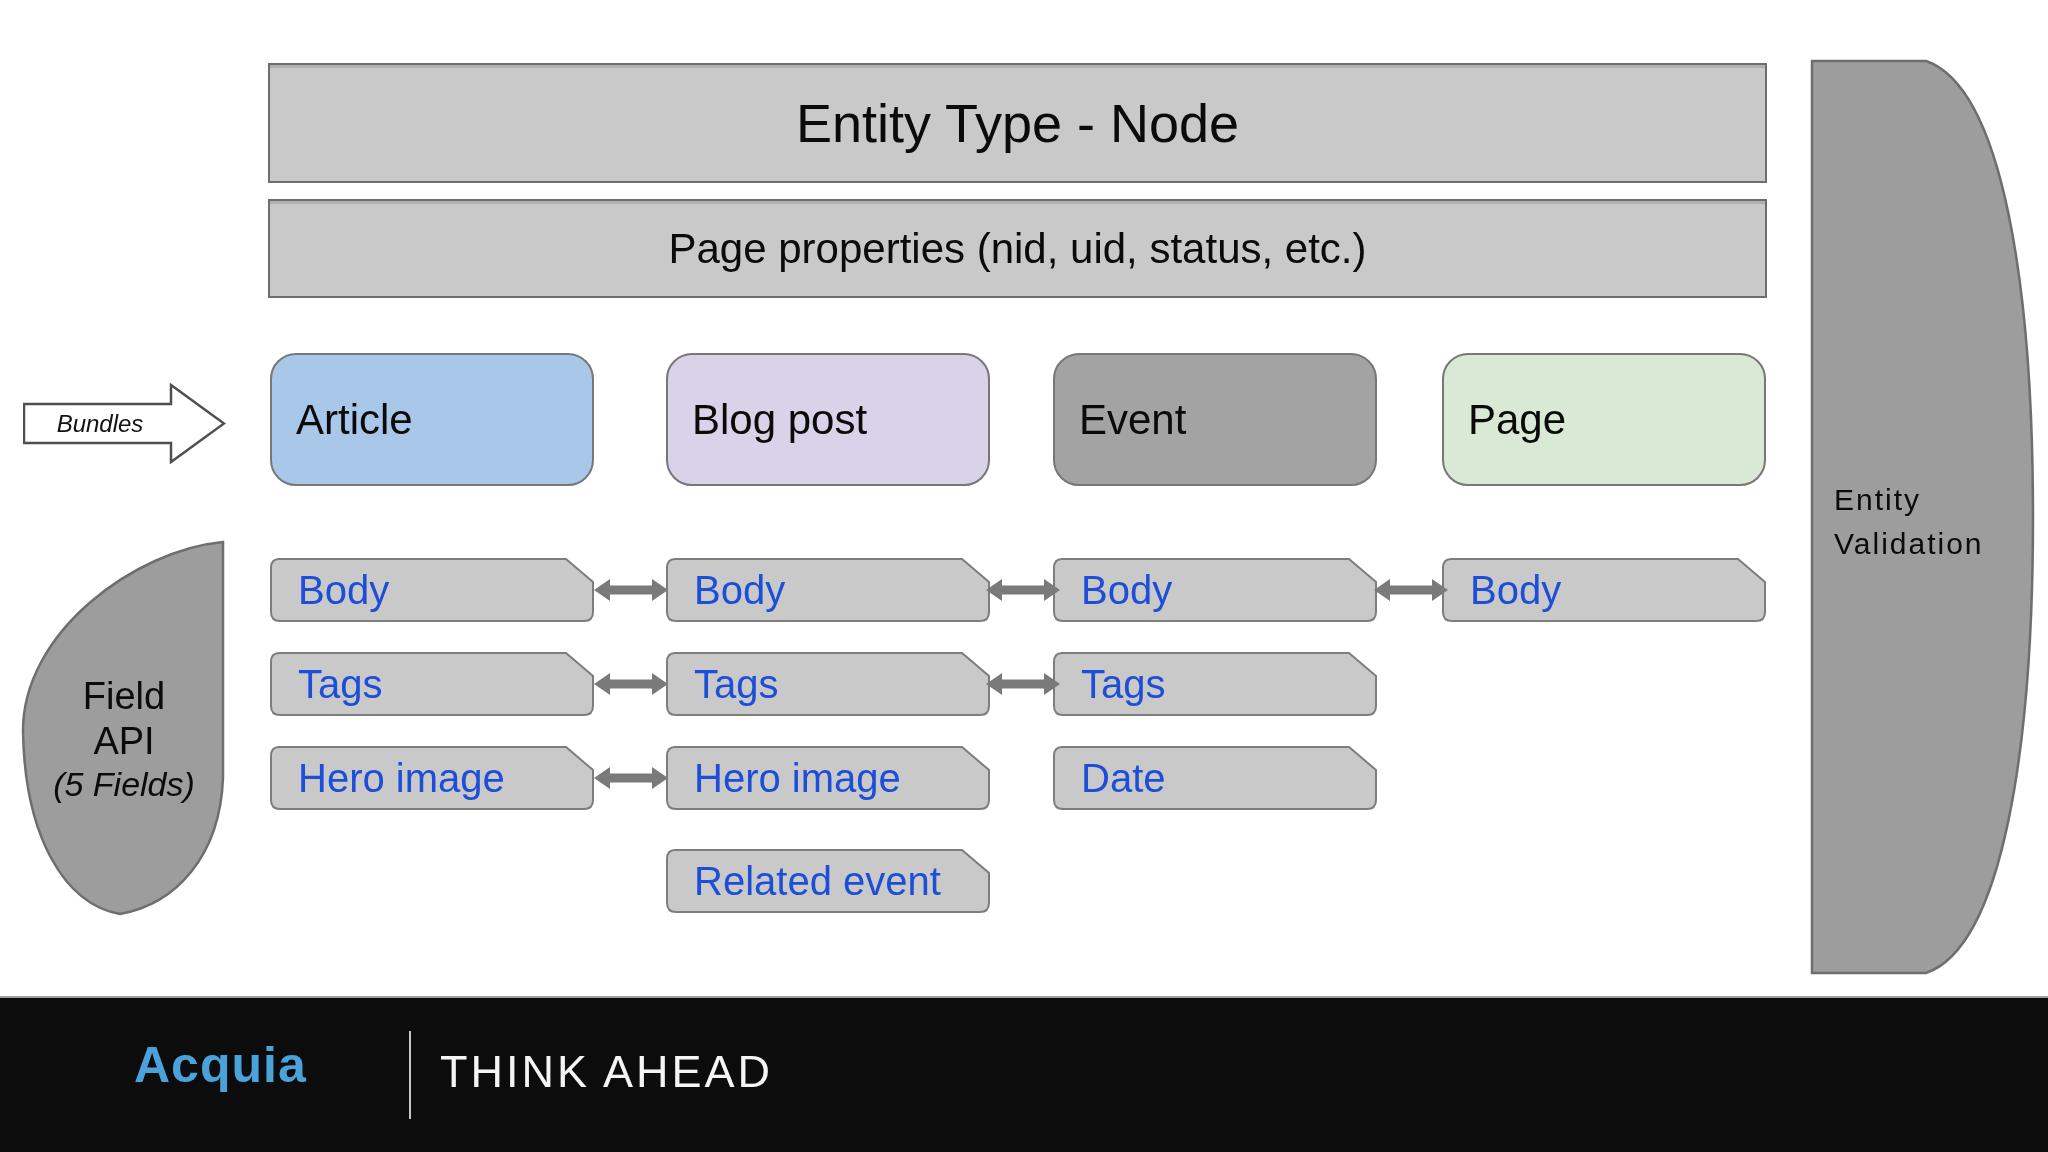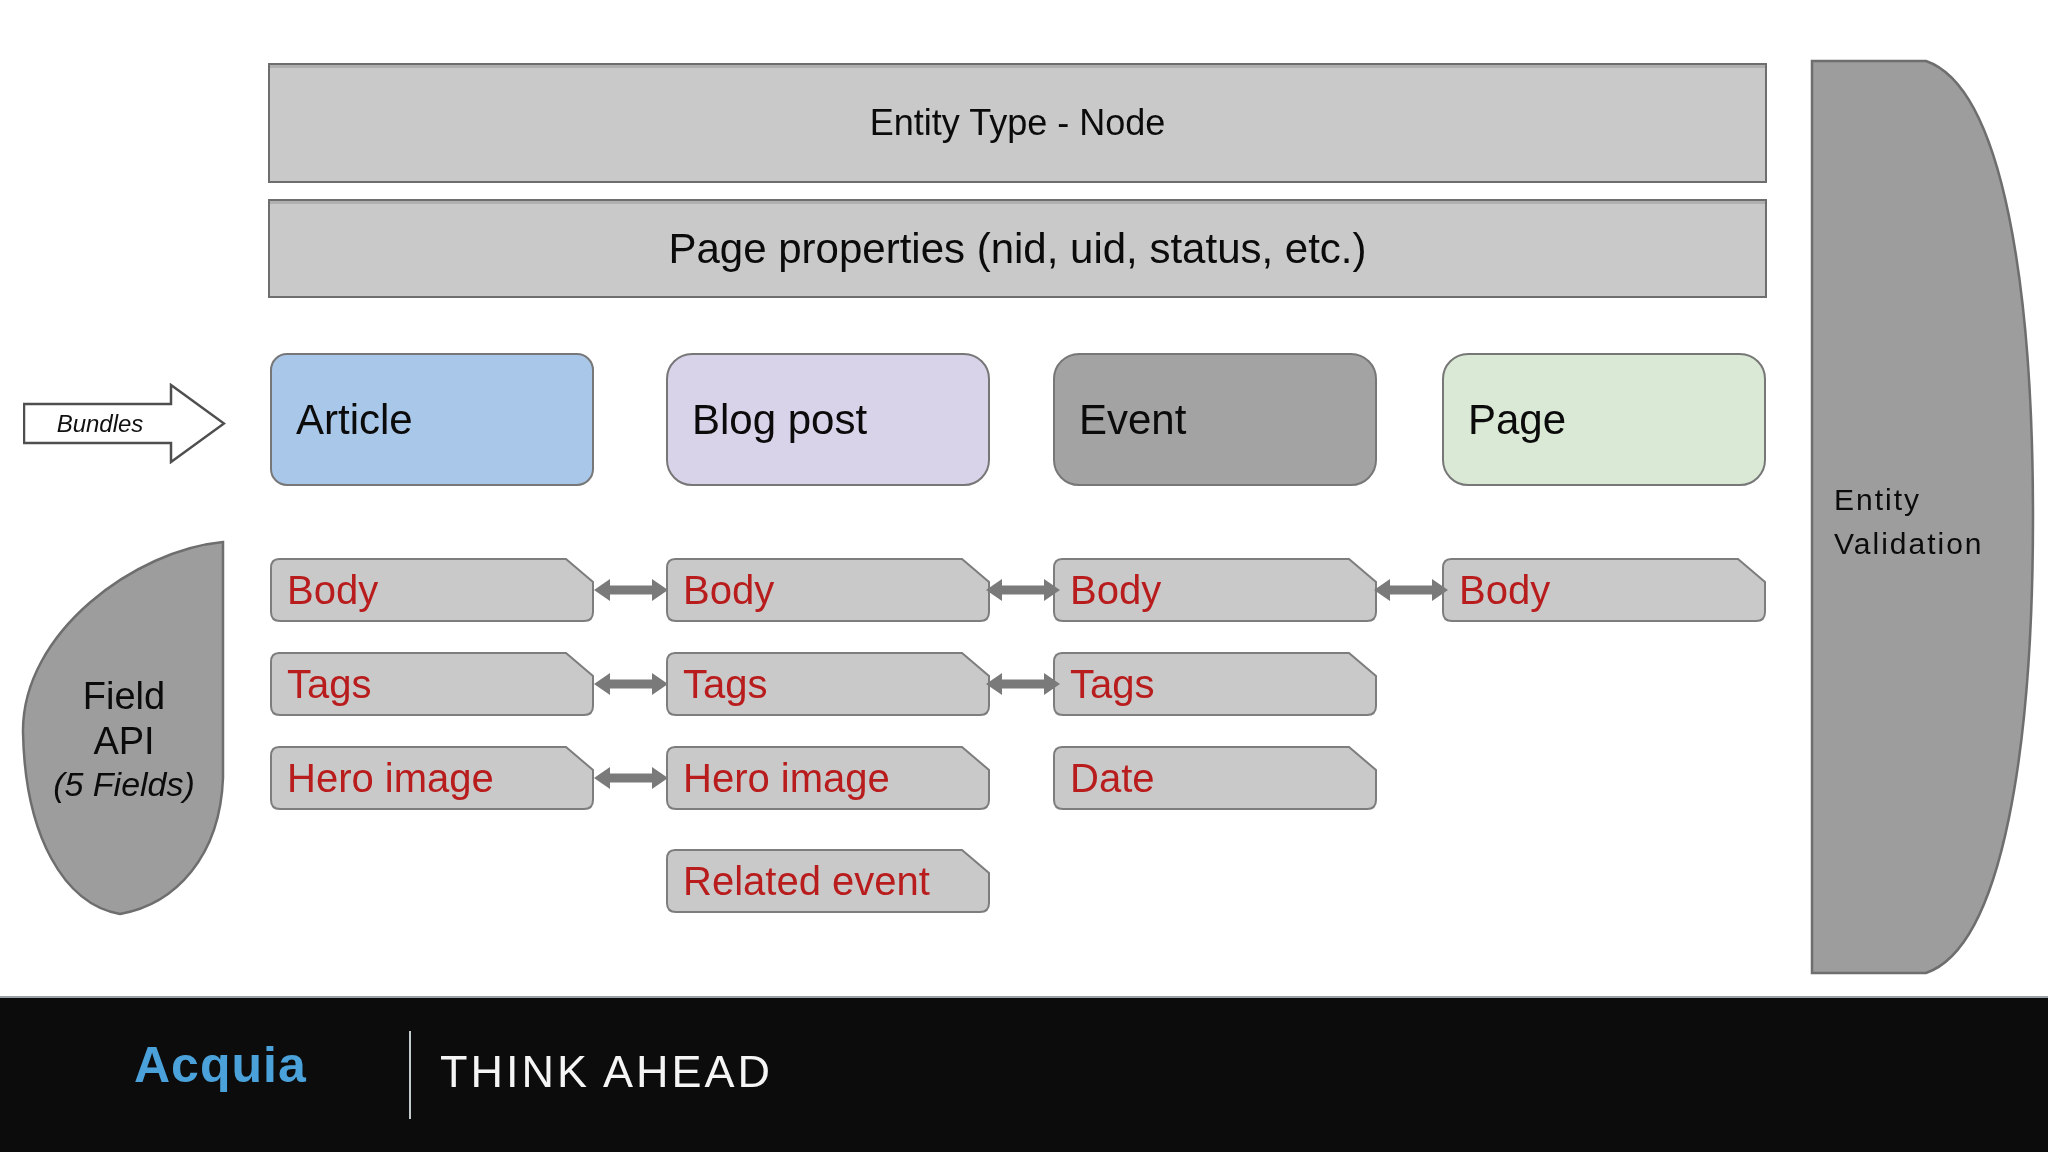--- a/index.html
+++ b/index.html
@@ -11,21 +11,21 @@
   }
 
   
   .bar {
     position: absolute; left: 268px; width: 1499px;
     background: #c9c9c9; border: 2px solid #6e6e6e;
     display: flex; align-items: center; justify-content: center;
     color: #0b0b0b;
     box-shadow: inset 0 3px 0 rgba(0,0,0,0.12);
   }
-  .title-bar { top: 63px; height: 120px; font-size: 36px; }
+  .title-bar { top: 63px; height: 120px; font-size: 54px; }
   .props-bar { top: 199px; height: 99px; font-size: 42px; }
 
   
   .bundle {
     position: absolute; top: 353px; width: 324px; height: 133px;
     border: 2px solid #777777; border-radius: 26px;
     display: flex; align-items: center;
     padding-left: 24px; font-size: 42px; color: #0b0b0b;
   }
   .colA { left: 270px; } .colB { left: 666px; } .colC { left: 1053px; } .colD { left: 1442px; }
@@ -37,21 +37,21 @@
     position: absolute; left: 4px; top: 0; width: 146px; height: 81px;
     display: flex; align-items: center; justify-content: center;
     font-style: italic; font-size: 24px; color: #111;
   }
 
   
   .card { position: absolute; width: 324px; height: 64px; }
   .card svg { position: absolute; inset: 0; }
   .card .lbl {
     position: absolute; inset: 0; display: flex; align-items: center;
-    padding-left: 17px; font-size: 40px; color: #b91c1c;
+    padding-left: 28px; font-size: 40px; color: #1d4ed8;
   }
   .row1 { top: 558px; } .row2 { top: 652px; } .row3 { top: 746px; } .row4 { top: 849px; }
 
   
   .harrow { position: absolute; width: 74px; height: 28px; }
   .gap1 { left: 594px; } .gap2 { left: 986px; } .gap3 { left: 1374px; }
   .arow1 { top: 576px; } .arow2 { top: 670px; } .arow3 { top: 764px; }
 
   
   .field-api { position: absolute; left: 18px; top: 538px; width: 212px; height: 380px; }
@@ -100,21 +100,21 @@
     <span>Page properties (nid, uid, status, etc.)</span>
   </div>
 
   <div class="bundles-arrow-wrap">
     <svg viewBox="0 0 203 81" preserveAspectRatio="none">
       <path d="M1,21 H148 V2 L201,40.5 L148,79 V60 H1 Z" fill="#ffffff" stroke="#4f4f4f" stroke-width="2.5"></path>
     </svg>
     <span class="bundles-label">Bundles</span>
   </div>
 
-  <div class="bundle colA" style="background-color: rgb(169, 199, 233); border-radius: 17px;">
+  <div class="bundle colA" style="background-color: rgb(169, 199, 233);">
     <span>Article</span>
   </div>
   <div class="bundle colB" style="background-color: rgb(217, 211, 233);">
     <span>Blog post</span>
   </div>
   <div class="bundle colC" style="background-color: #a3a3a3;">
     <span>Event</span>
   </div>
   <div class="bundle colD" style="background-color: rgb(217, 233, 213);">
     <span>Page</span>

